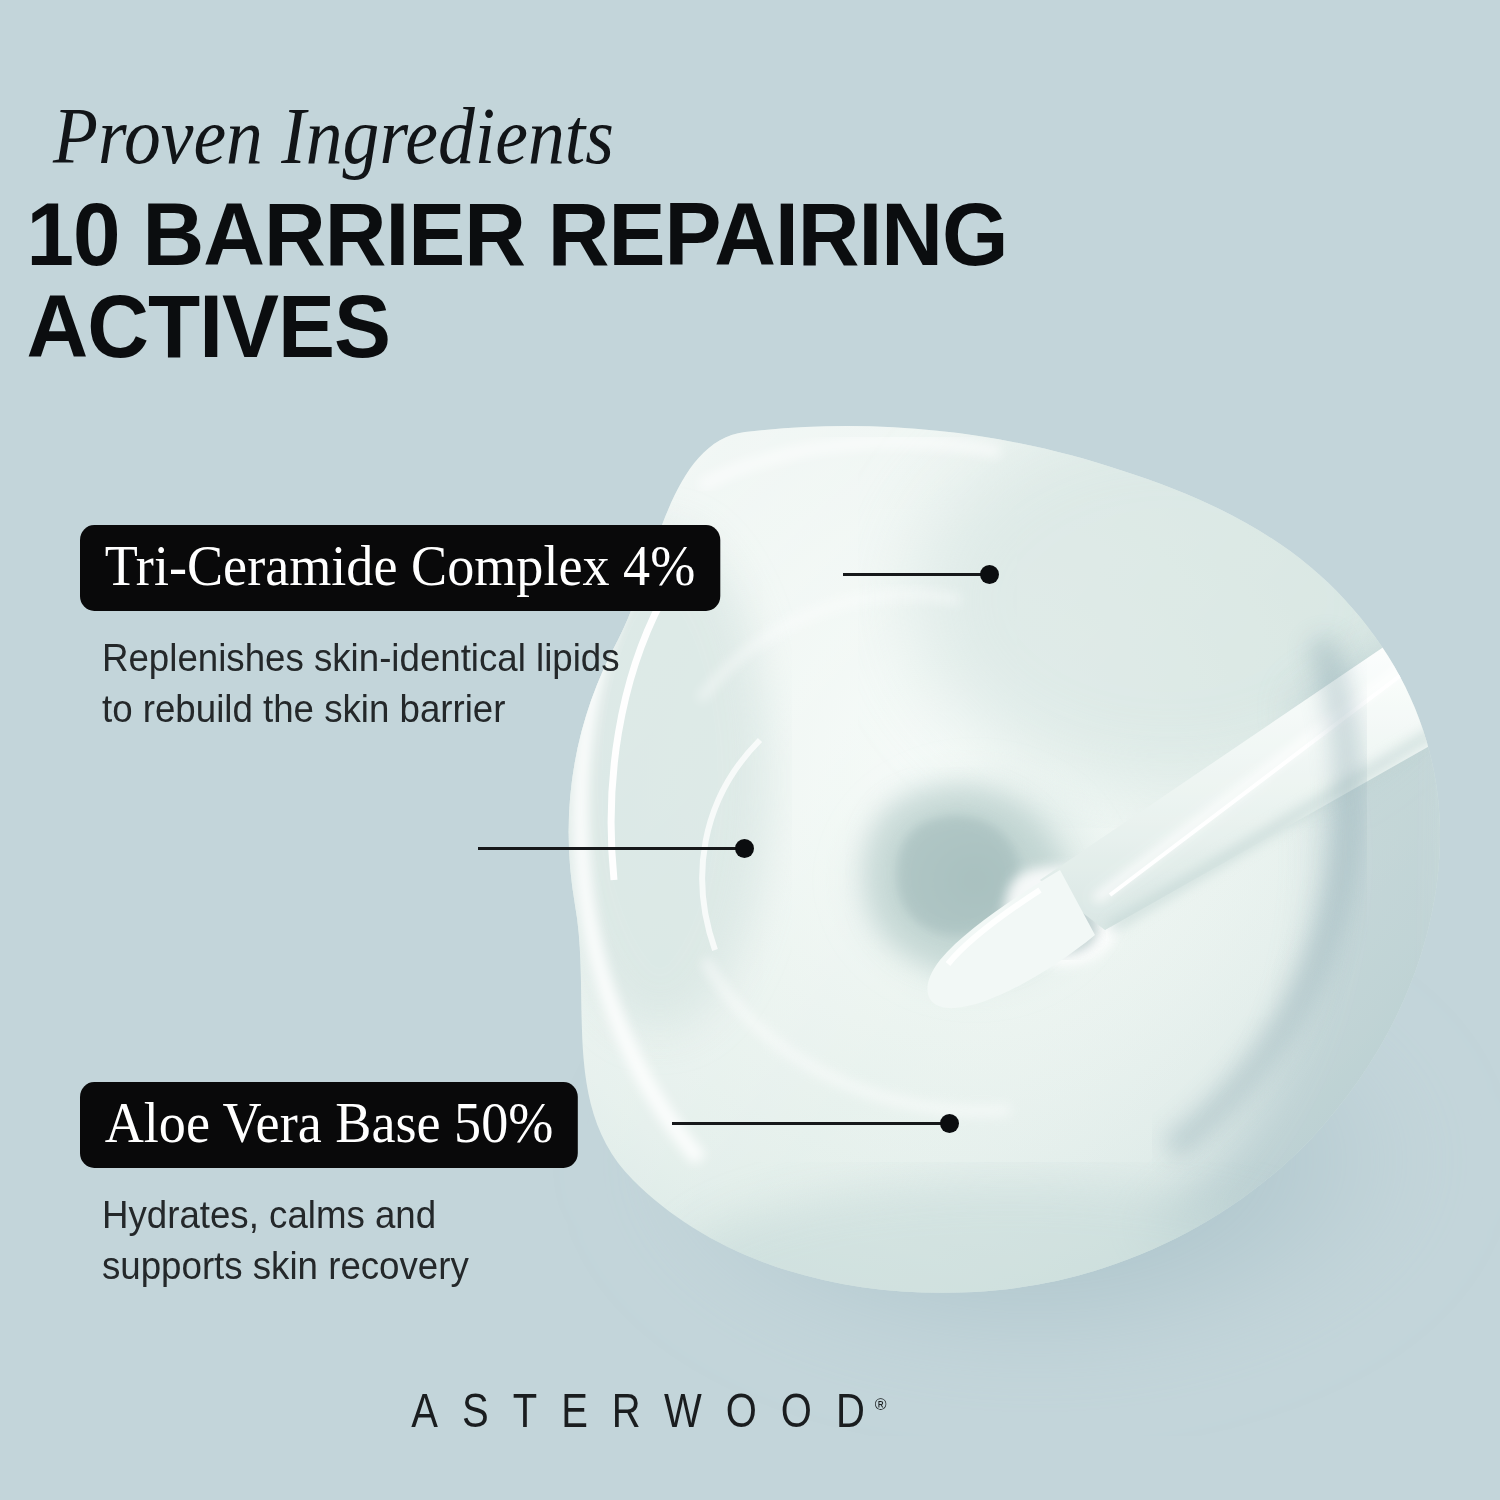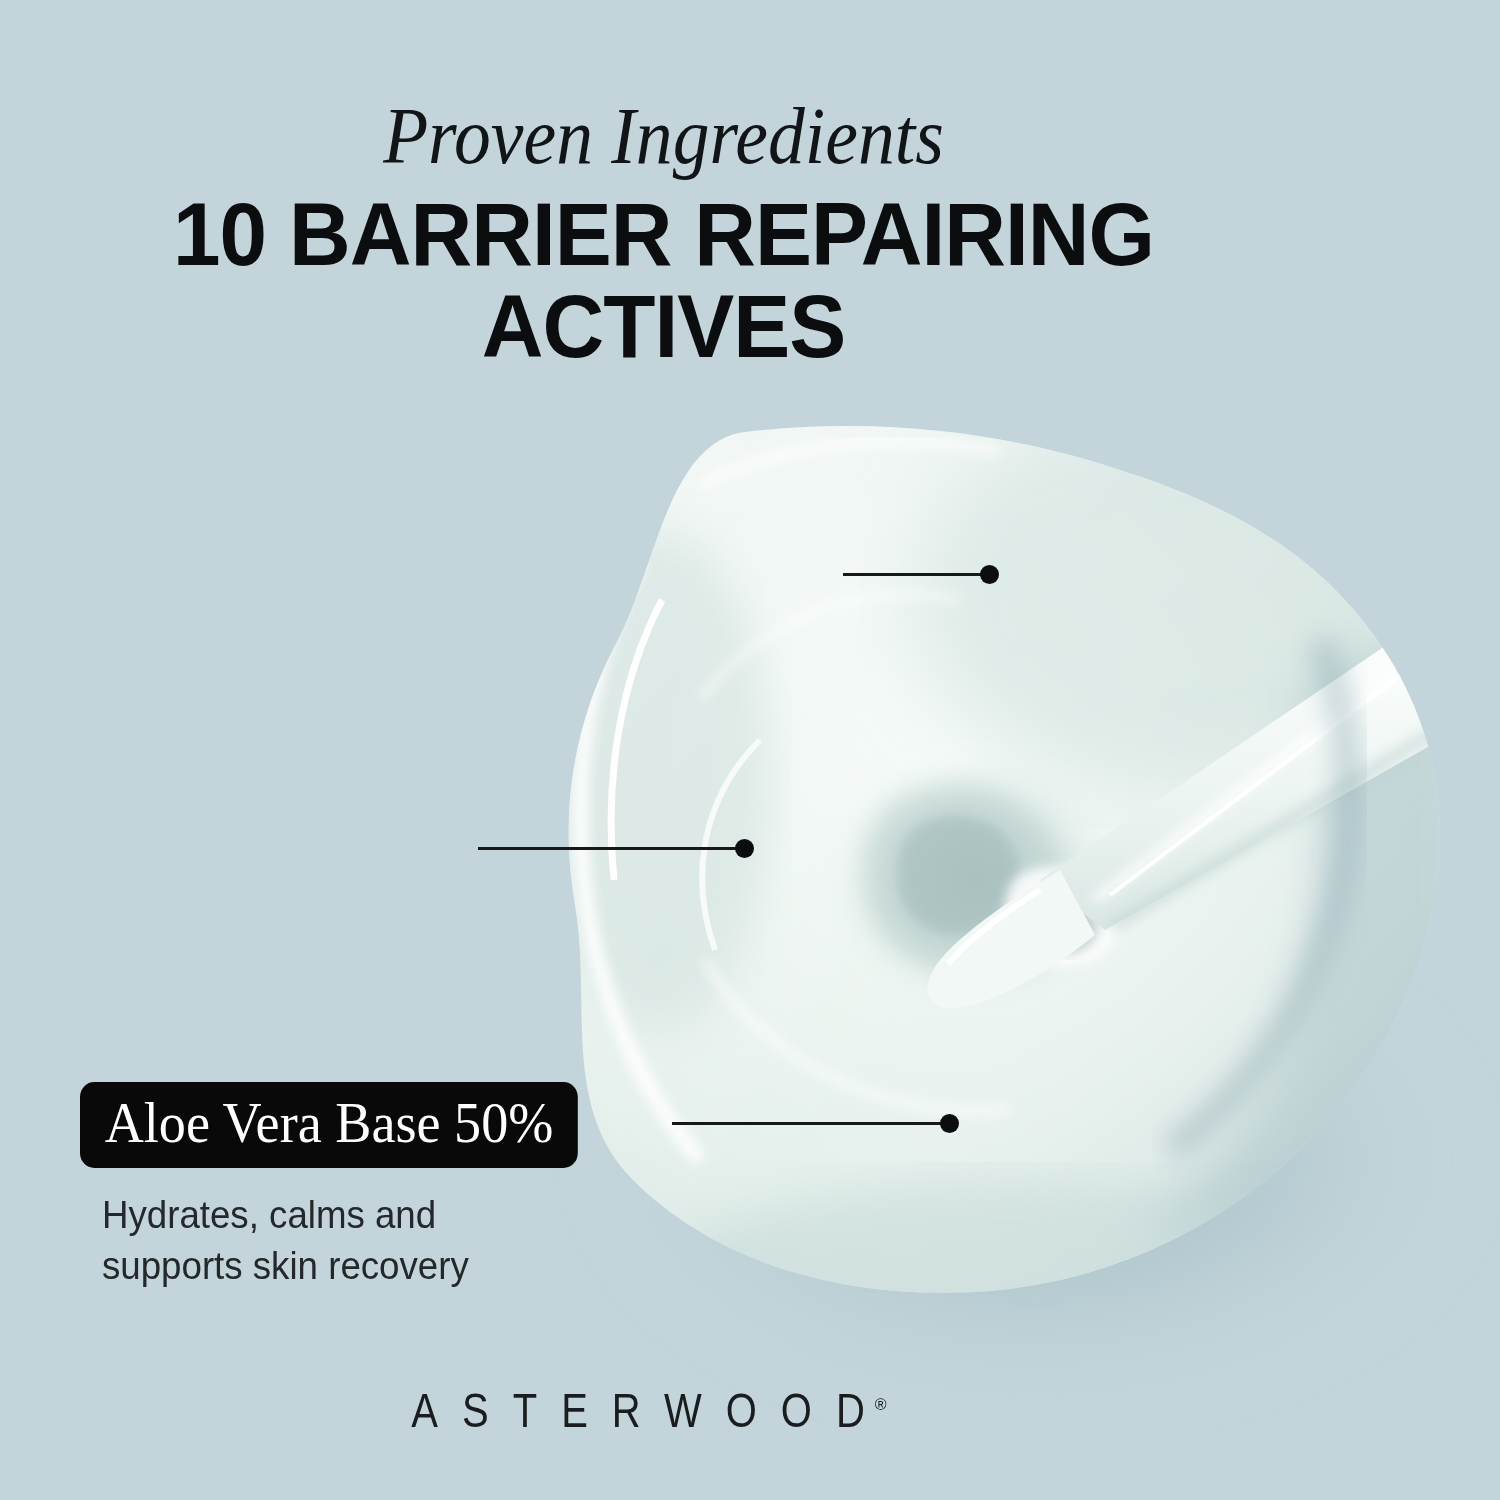--- a/index.html
+++ b/index.html
@@ -16,21 +16,20 @@
     overflow: hidden;
     font-family: "Liberation Sans", sans-serif;
   }
 
   
   .header {
     position: absolute;
     top: 96px;
     left: 0;
     width: 1327px;
-    text-align: center;
   }
 
   .eyebrow {
     font-family: "Liberation Serif", serif;
     font-style: italic;
     font-size: 80px;
     line-height: 1.02;
     color: #121518;
     letter-spacing: 0px;
     transform: scaleX(0.92);
@@ -299,20 +298,25 @@
   <div class="connector" id="connector-0">
     <span class="dot"></span>
   </div>
   <div class="connector" id="connector-1">
     <span class="dot"></span>
   </div>
   <div class="connector" id="connector-2">
     <span class="dot"></span>
   </div>
 
+  <div class="callout" id="callout-0">
+    <div class="pill">Tri-Ceramide Complex 4%</div>
+    <div class="desc">Replenishes skin-identical lipids
+to rebuild the skin barrier</div>
+  </div>
 
 
   <div class="callout" id="callout-2">
     <div class="pill">Aloe Vera Base 50%</div>
     <div class="desc">Hydrates, calms and
 supports skin recovery</div>
   </div>
 
   <div class="logo">
     <span class="logo-word">ASTERWOOD</span><span class="logo-reg">®</span>

